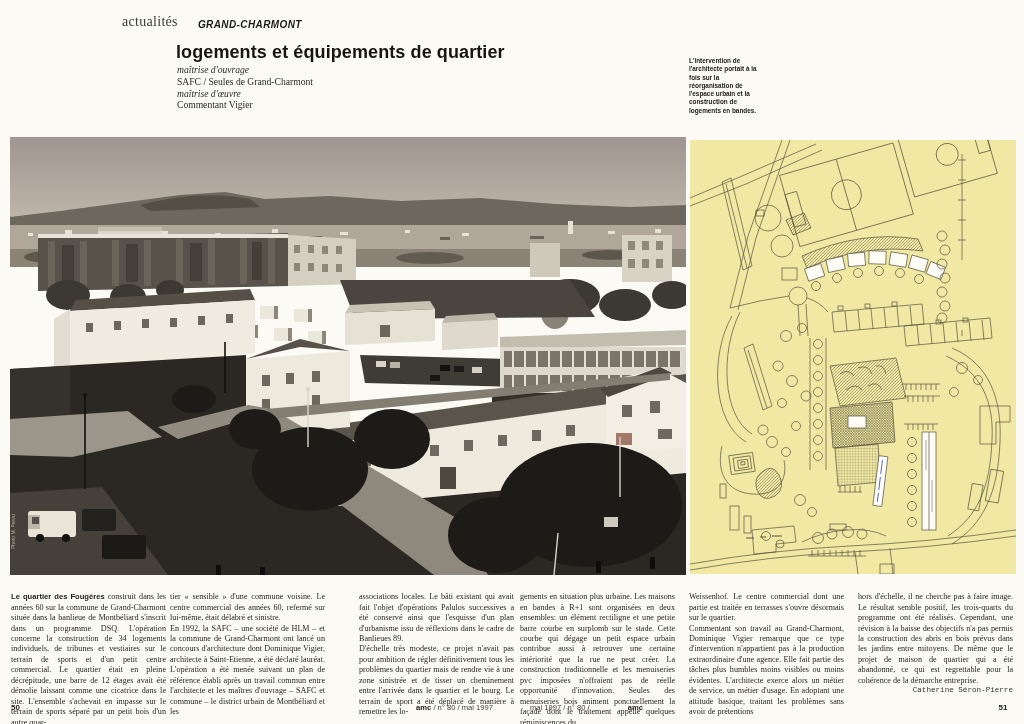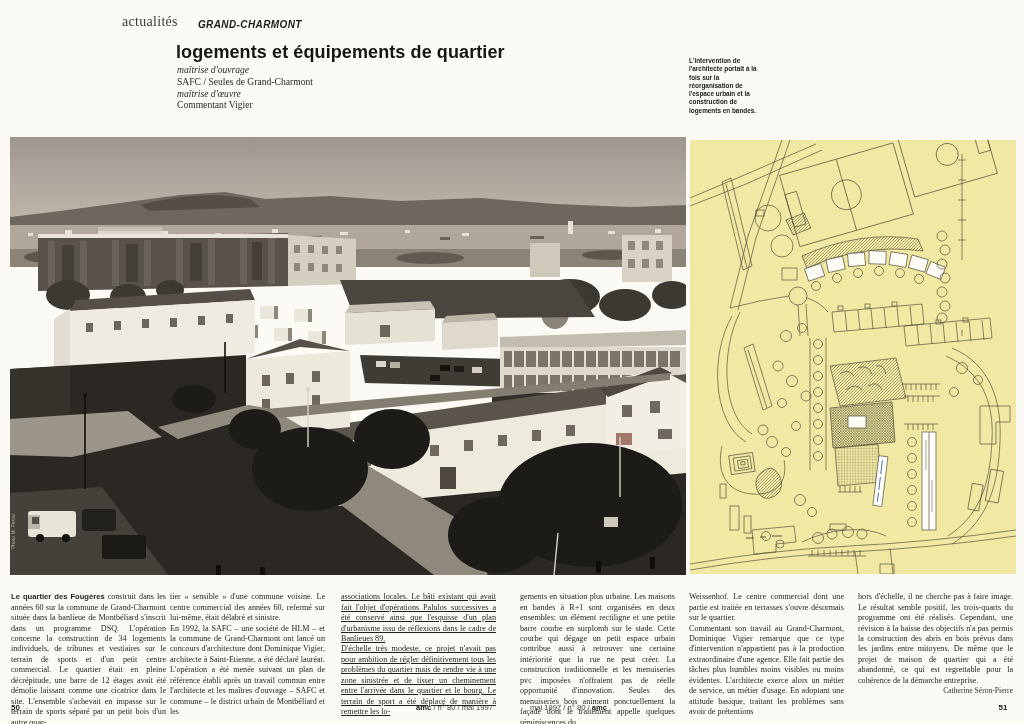--- a/index.html
+++ b/index.html
@@ -19,26 +19,26 @@
   .credits .role{font-style:italic;}
   
   .plan-caption{left:689px;top:57px;width:74px;font-family:"Liberation Sans",sans-serif;font-weight:bold;font-size:6.4px;line-height:8.3px;color:#21201c;}
   
   .photo-wrap{left:10px;top:137px;width:676px;height:438px;}
   .plan-wrap{left:690px;top:140px;width:326px;height:434px;}
   svg{display:block;}
   
   .col{top:584px;width:155px;font-size:8.15px;line-height:10.45px;text-align:justify;color:#211f1b;white-space:pre-line;}
   .col b{font-family:"Liberation Sans",sans-serif;font-size:7.6px;}
-  .c1{left:11px;} .c2{left:170px;} .c3{left:341px;text-decoration:underline;}
+  .c1{left:11px;} .c2{left:170px;} .c3{left:359px;}
   .c4{left:520px;} .c5{left:689px;} .c6{left:858px;}
-  .author{left:858px;top:686px;width:155px;text-align:right;font-family:Liberation Serif, serif;font-size:7.6px;color:#35332e;}
+  .author{left:858px;top:686px;width:155px;text-align:right;font-family:Liberation Mono, monospace;font-size:7.6px;color:#35332e;}
   
   .footer{top:703px;font-size:7.6px;color:#44423c;font-family:"Liberation Sans",sans-serif;}
-  .footer .brand{font-weight:bold;color:#1d1c18;}
+  .footer .brand{font-weight:bold;color:#1d1c18;margin-left:36px;}
   .footer-left{left:350px;width:143px;text-align:right;}
   .footer-right{left:530px;}
   .pagenum{top:703px;font-family:"Liberation Sans",sans-serif;font-weight:bold;font-size:8px;color:#1f1e1a;}
   .pn-left{left:11px;} .pn-right{left:993px;width:20px;text-align:center;}
 </style>
 </head>
 <body>
 
 <div class="abs section-row">
   <span class="section-name">actualités</span>

